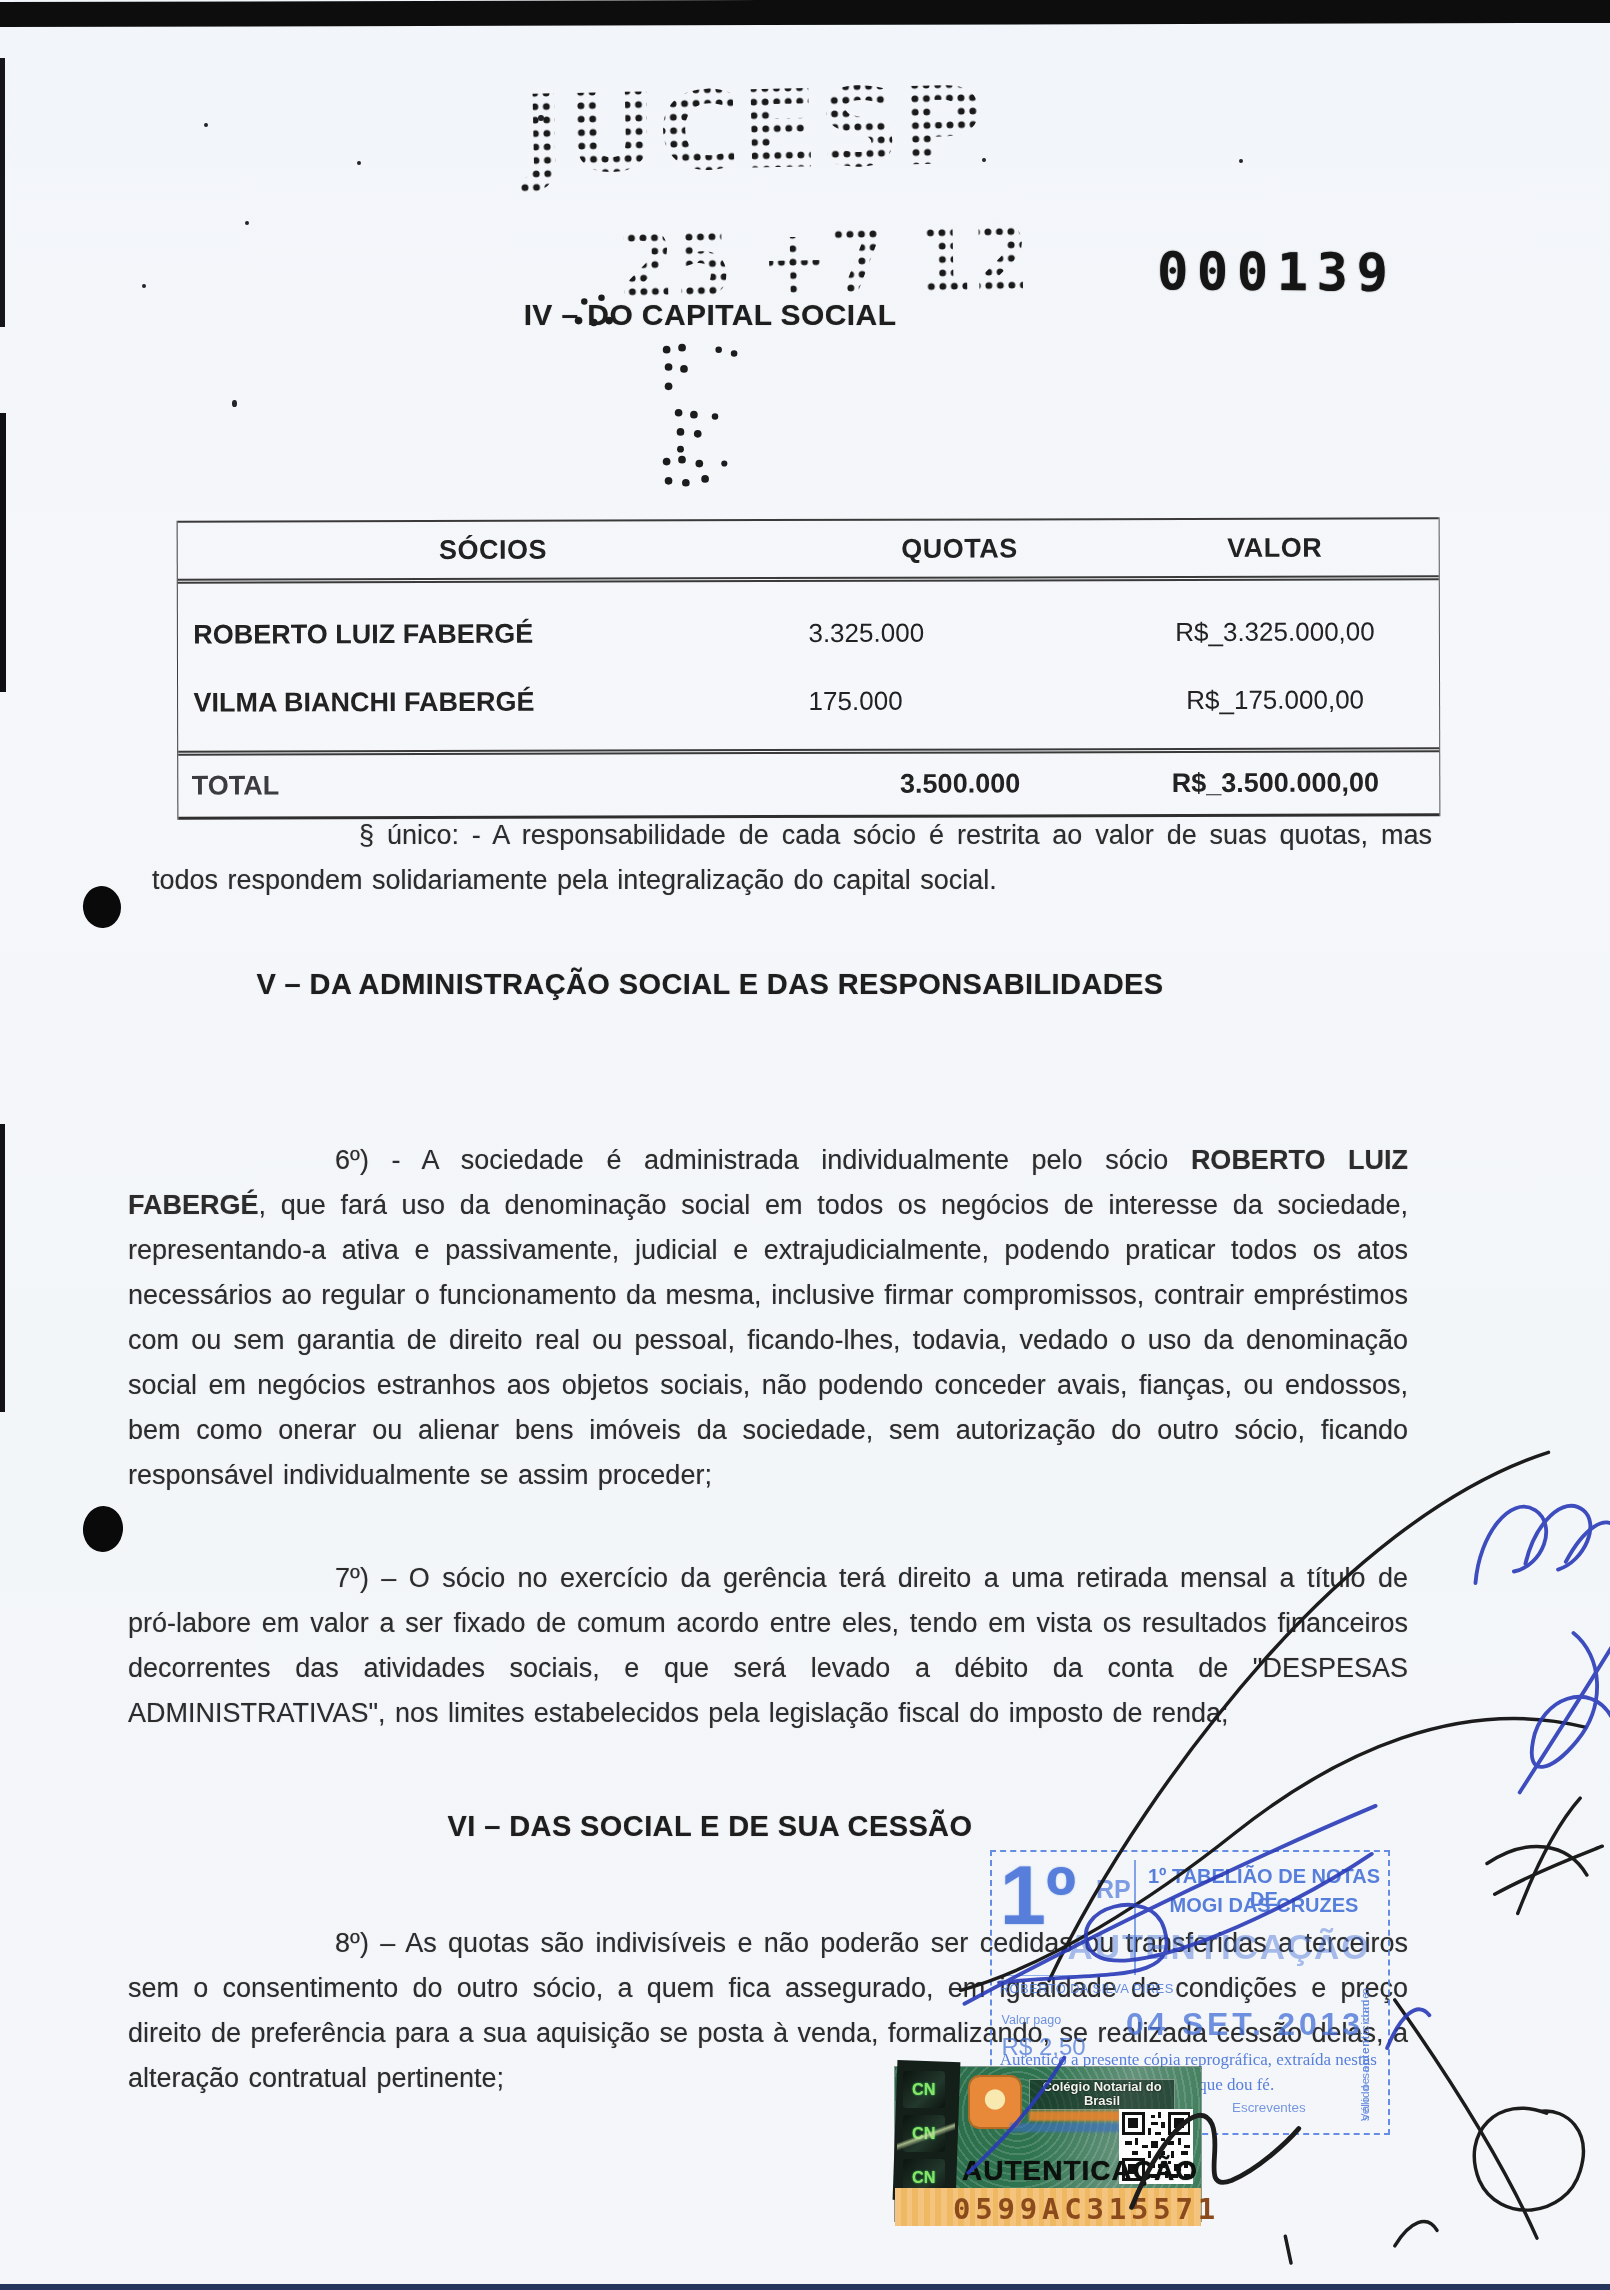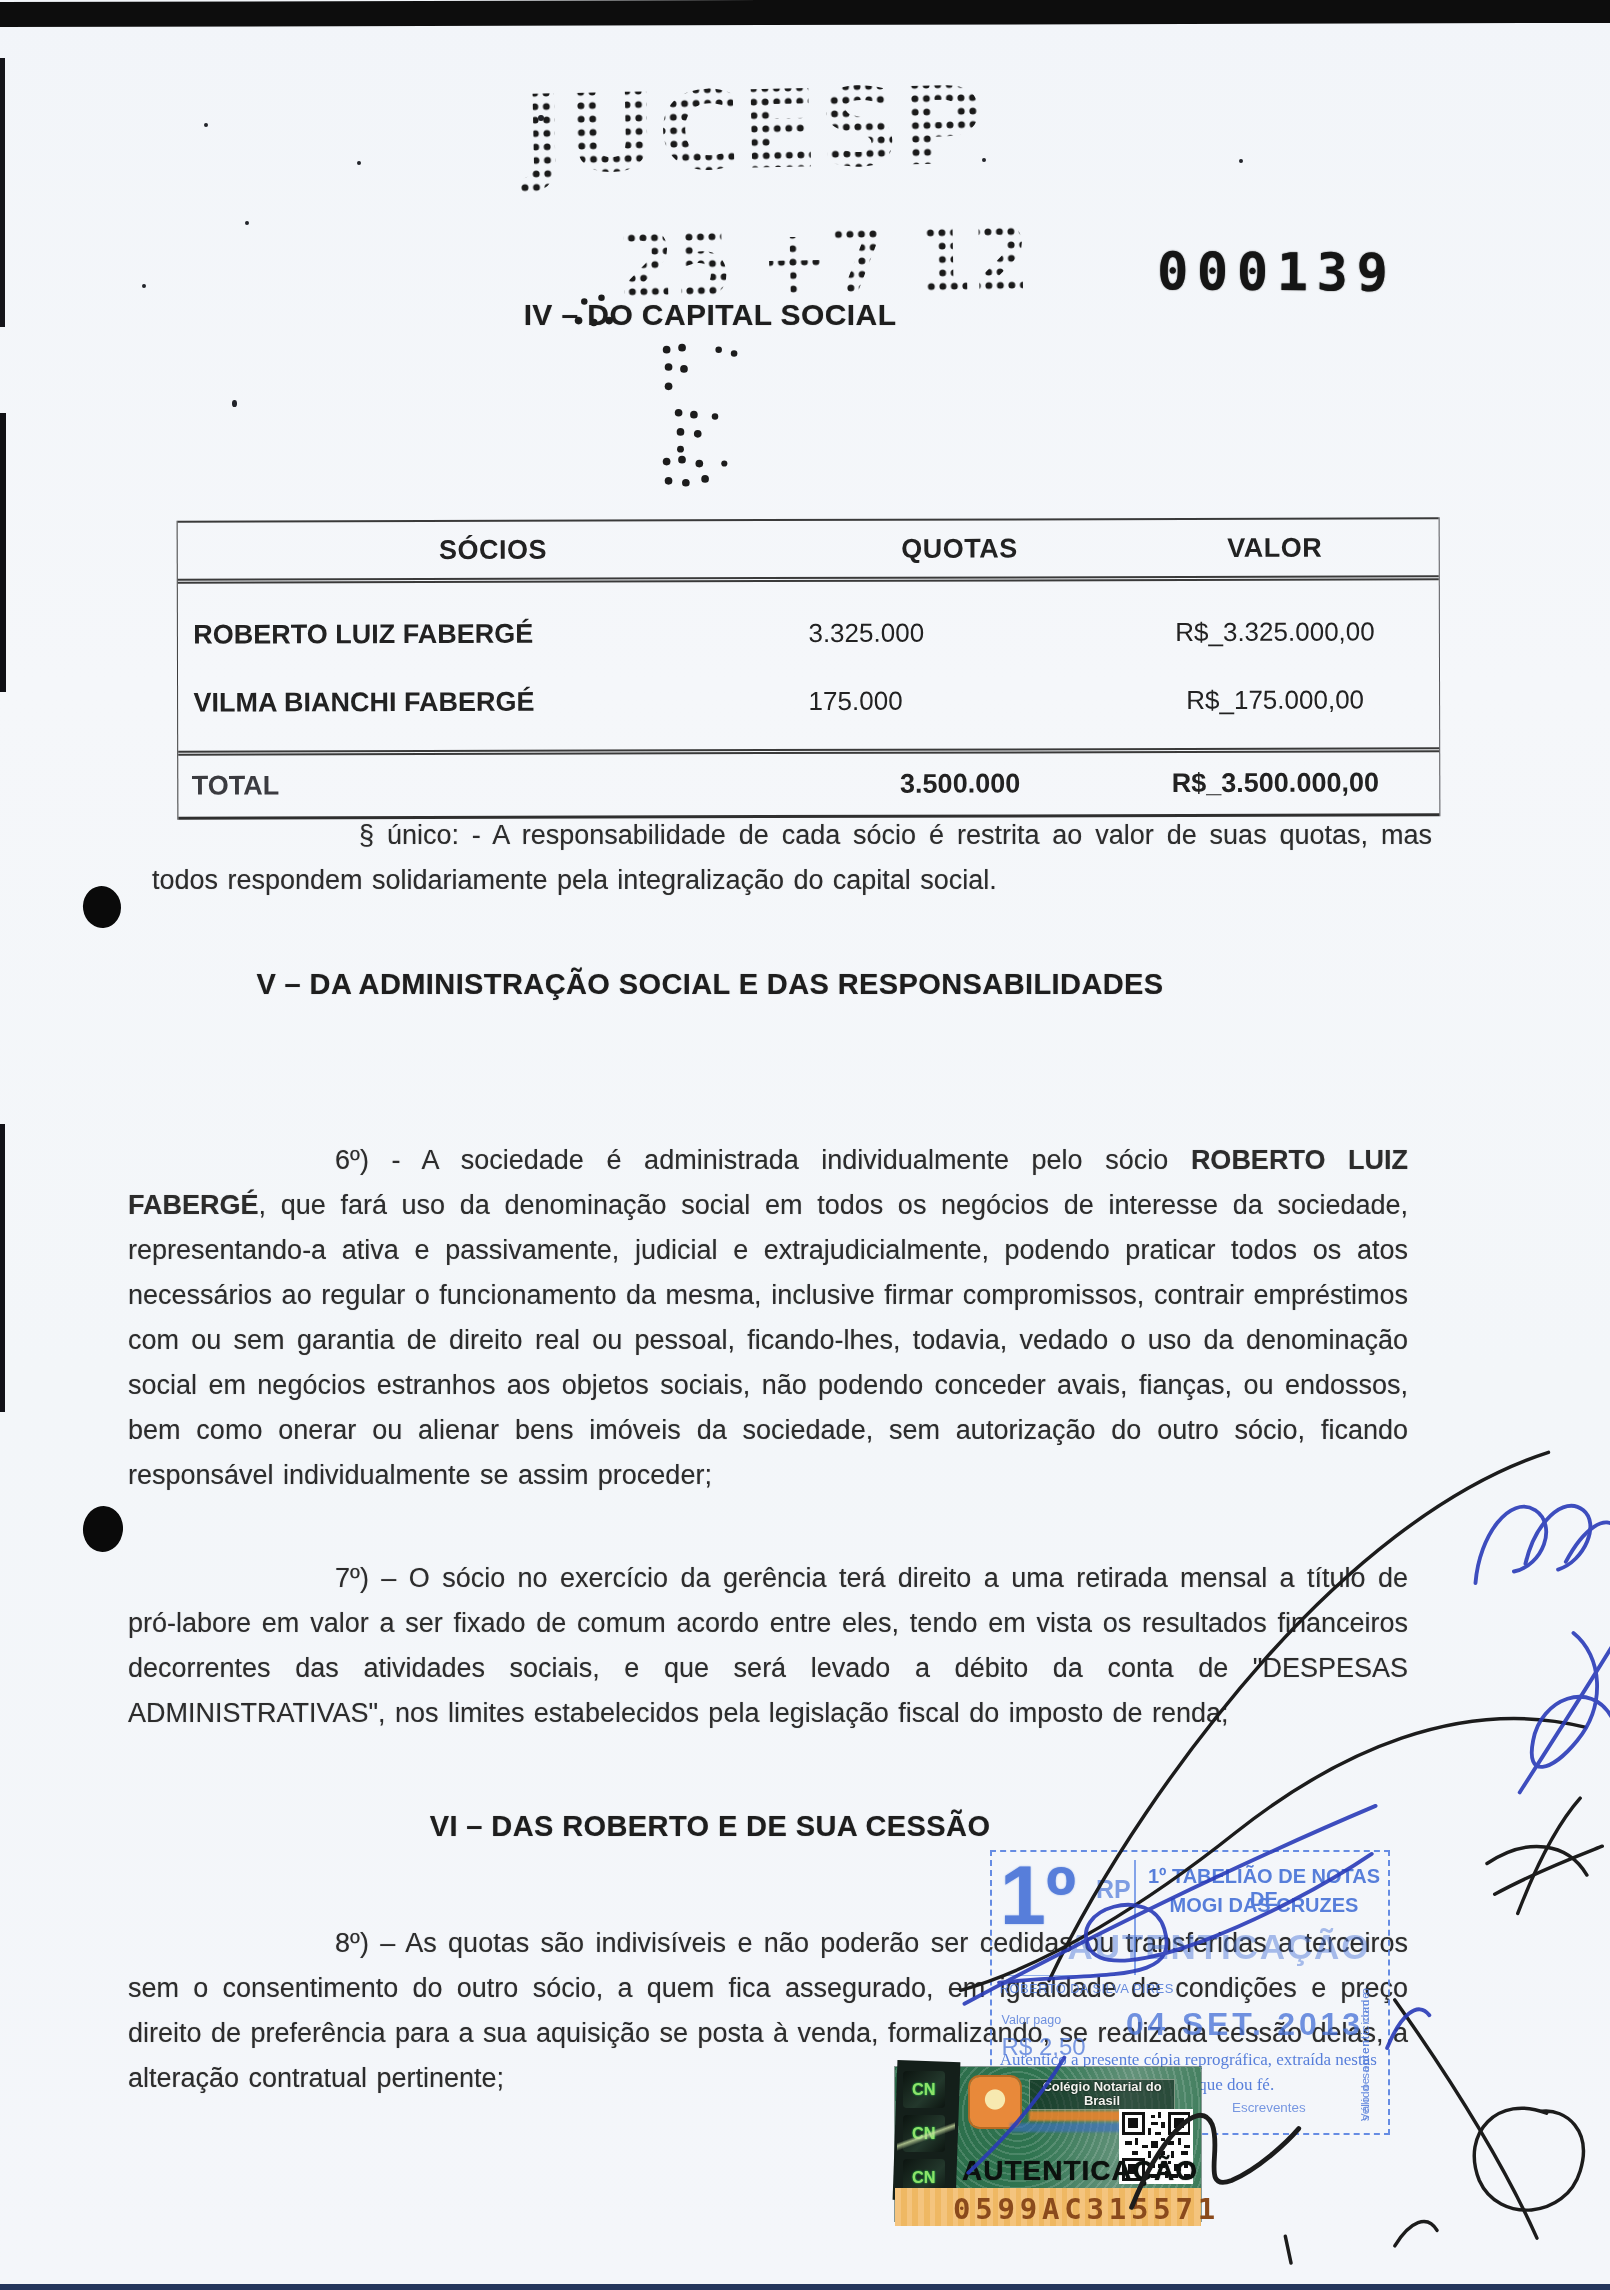--- a/index.html
+++ b/index.html
@@ -207,21 +207,21 @@
   </div>
 
   <p class="para ind" style="top:786px;margin-left:24px;">§ único: - A responsabilidade de cada sócio é restrita ao valor de suas quotas, mas todos respondem solidariamente pela integralização do capital social.</p>
 
   <div class="h" style="top:968px;">V – DA ADMINISTRAÇÃO SOCIAL E DAS RESPONSABILIDADES</div>
 
   <p class="para ind" style="top:1111px;"><span>6º) - A sociedade é administrada individualmente pelo sócio </span><span class="bname">ROBERTO LUIZ FABERGÉ</span><span>, que fará uso da denominação social em todos os negócios de interesse da sociedade, representando-a ativa e passivamente, judicial e extrajudicialmente, podendo praticar todos os atos necessários ao regular o funcionamento da mesma, inclusive firmar compromissos, contrair empréstimos com ou sem garantia de direito real ou pessoal, ficando-lhes, todavia, vedado o uso da denominação social em negócios estranhos aos objetos sociais, não podendo conceder avais, fianças, ou endossos, bem como onerar ou alienar bens imóveis da sociedade, sem autorização do outro sócio, ficando responsável individualmente se assim proceder;</span></p>
 
   <p class="para ind" style="top:1529px;">7º) – O sócio no exercício da gerência terá direito a uma retirada mensal a título de pró-labore em valor a ser fixado de comum acordo entre eles, tendo em vista os resultados financeiros decorrentes das atividades sociais, e que será levado a débito da conta de "DESPESAS ADMINISTRATIVAS", nos limites estabelecidos pela legislação fiscal do imposto de renda;</p>
 
-  <div class="h" style="top:1810px;">VI – DAS ROBERTO E DE SUA CESSÃO</div>
+  <div class="h" style="top:1810px;">VI – DAS SOCIAL E DE SUA CESSÃO</div>
 
   <p class="para ind" style="top:1894px;">8º) – As quotas são indivisíveis e não poderão ser cedidas ou transferidas a terceiros sem o consentimento do outro sócio, a quem fica assegurado, em igualdade de condições e preço direito de preferência para a sua aquisição se posta à venda, formalizando, se realizada cessão delas, a alteração contratual pertinente;</p>
 
   <div class="stamp">
     <div class="st-ord">1º</div>
     <div class="st-rp">RP</div>
     <div class="st-div"></div>
     <div class="st-off1">1º TABELIÃO DE NOTAS DE</div>
     <div class="st-off2">MOGI DAS CRUZES</div>
     <div class="st-auth">AUTENTICAÇÃO</div>

